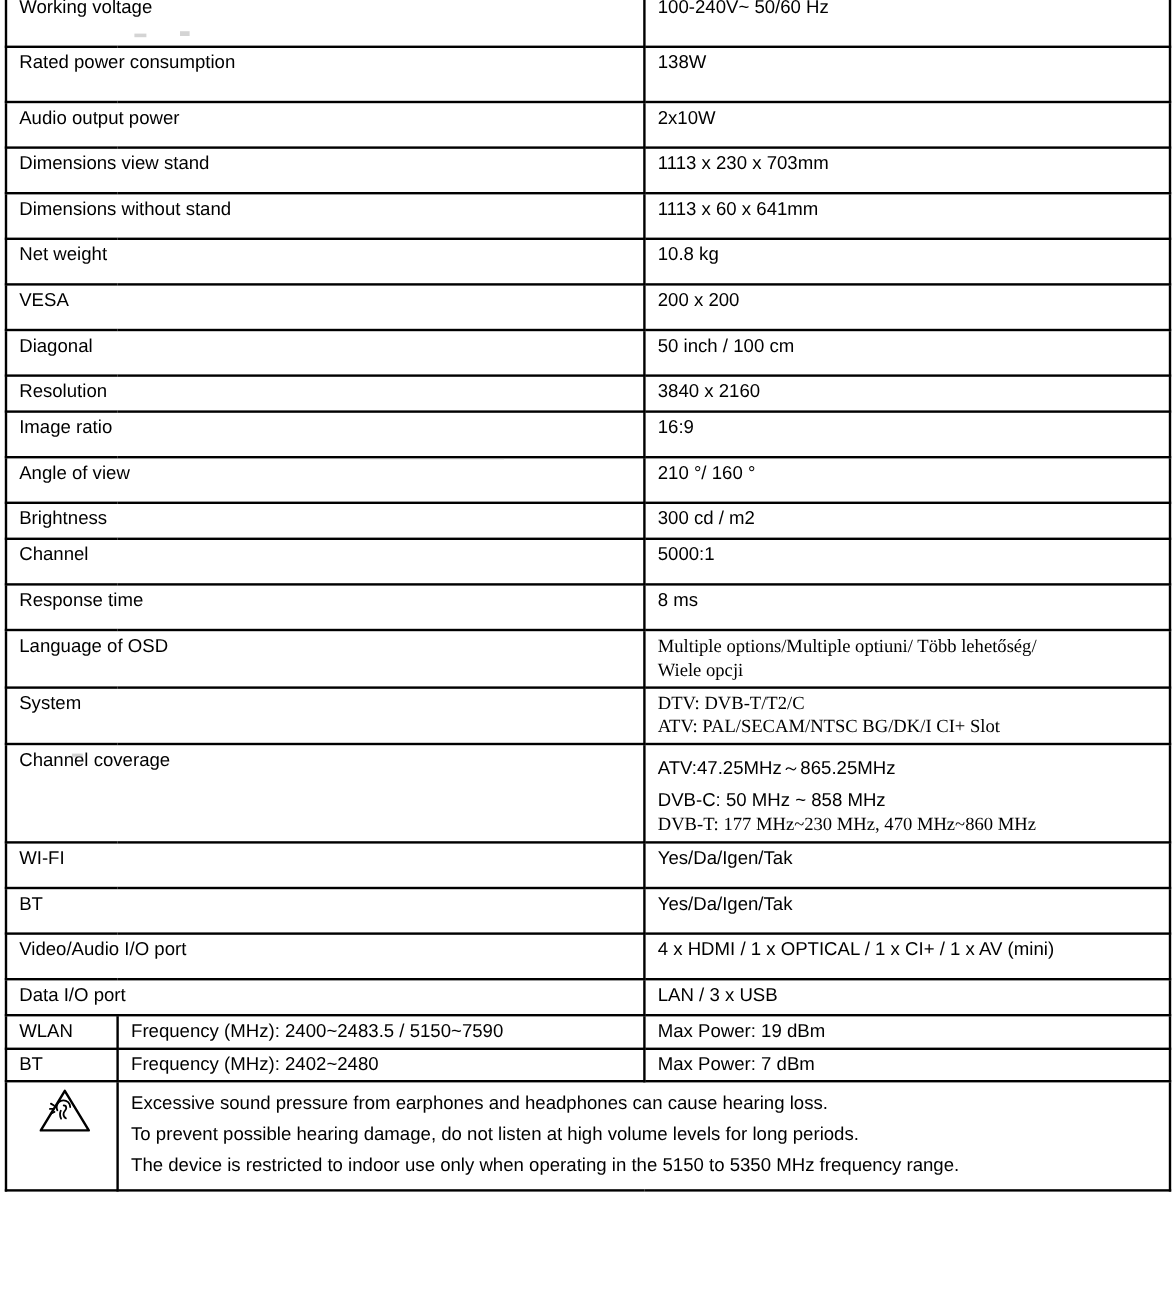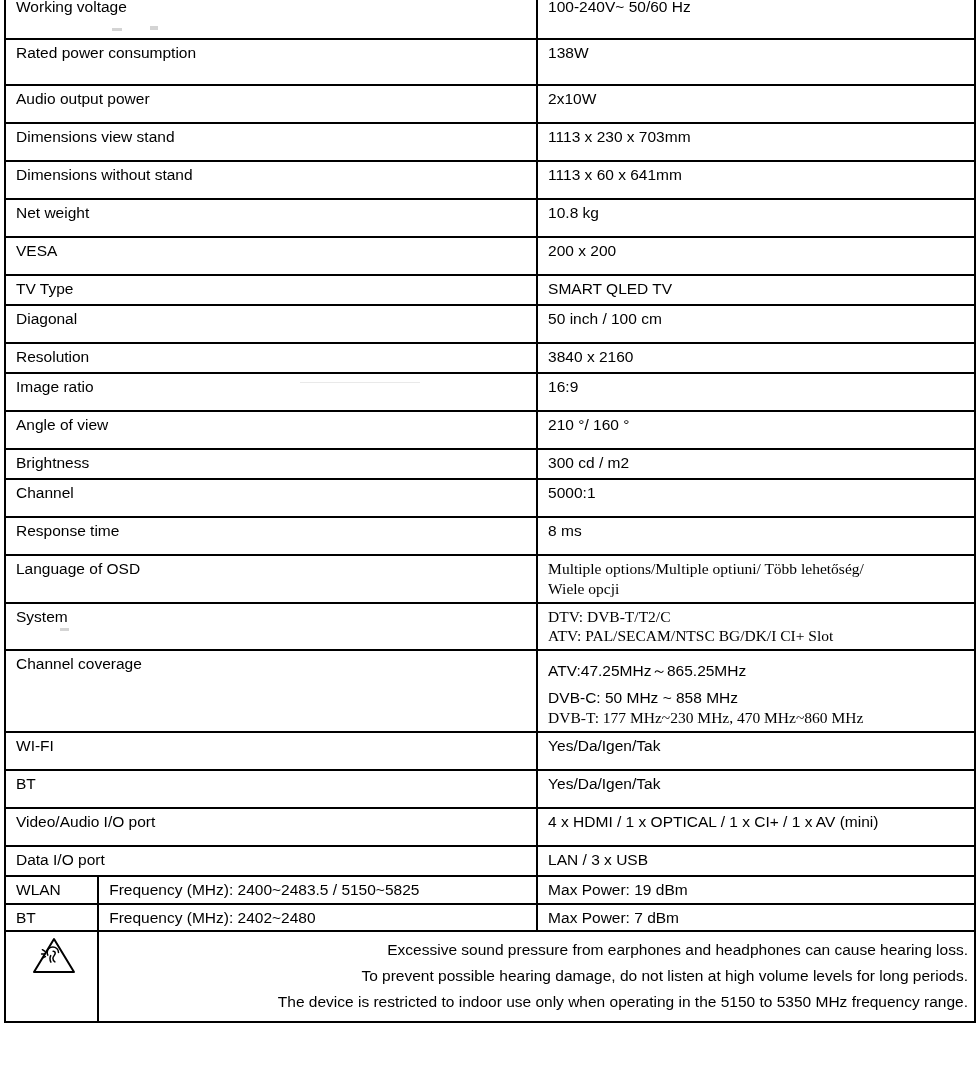--- a/index.html
+++ b/index.html
@@ -66,21 +66,20 @@
   }
   td.warn-text-cell {
     padding: 4px 6px 4px 10px;
     line-height: 1.0;
   }
   .warn-line {
     display: block;
     margin: 5px 0 6px 0;
     font-size: 15.5px;
     white-space: nowrap;
-    text-align: right;
   }
 
   .ear-warning-icon {
     display: inline-block;
     width: 46px;
     height: 40px;
     line-height: 0;
   }
 
   
@@ -133,24 +132,20 @@
       <tr class="h-mid">
         <td class="label" colspan="2">Net weight</td>
         <td class="value">10.8 kg</td>
       </tr>
 
       <tr class="h-mid">
         <td class="label" colspan="2">VESA</td>
         <td class="value">200 x 200</td>
       </tr>
 
-      <tr class="h-short">
-        <td class="label" colspan="2">TV Type</td>
-        <td class="value">SMART QLED TV</td>
-      </tr>
 
       <tr class="h-mid">
         <td class="label" colspan="2">Diagonal</td>
         <td class="value">50 inch / 100 cm</td>
       </tr>
 
       <tr class="h-short">
         <td class="label" colspan="2">Resolution</td>
         <td class="value">3840 x 2160</td>
       </tr>
@@ -220,21 +215,21 @@
         <td class="value">4 x HDMI / 1 x OPTICAL / 1 x CI+  / 1 x AV (mini)</td>
       </tr>
 
       <tr class="h-short">
         <td class="label" colspan="2">Data I/O port</td>
         <td class="value">LAN / 3 x USB</td>
       </tr>
 
       <tr class="h-xshort">
         <td class="label">WLAN</td>
-        <td class="label">Frequency (MHz): 2400~2483.5 / 5150~5825</td>
+        <td class="label">Frequency (MHz): 2400~2483.5 / 5150~7590</td>
         <td class="value">Max Power: 19 dBm</td>
       </tr>
 
       <tr class="h-xshort">
         <td class="label">BT</td>
         <td class="label">Frequency (MHz): 2402~2480</td>
         <td class="value">Max Power: 7 dBm</td>
       </tr>
 
       <tr>

